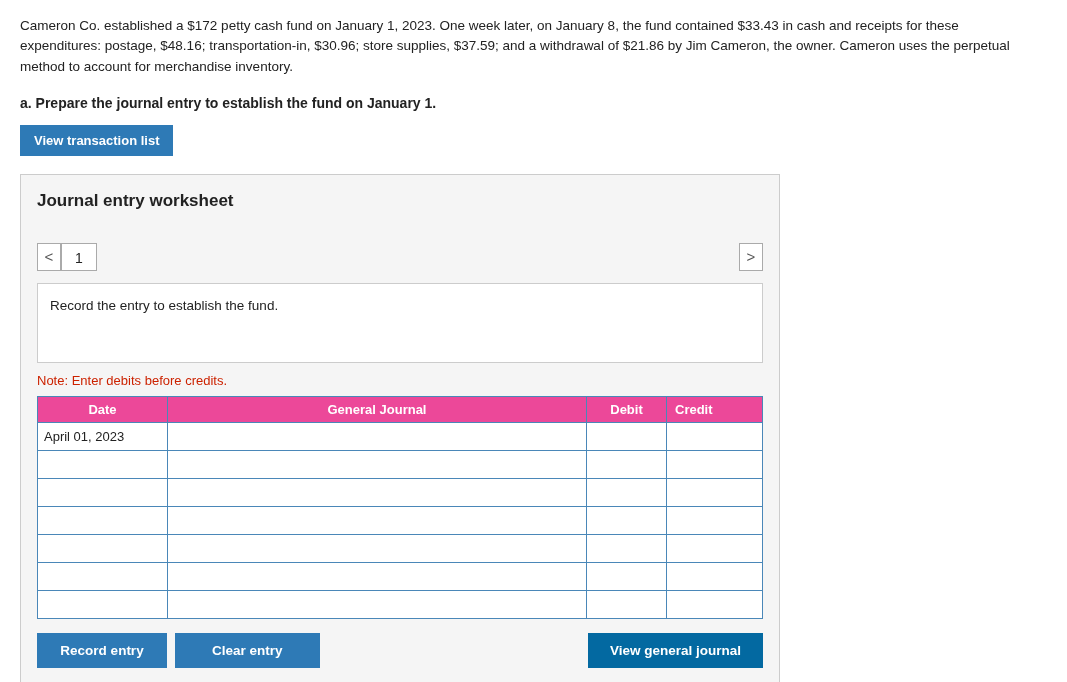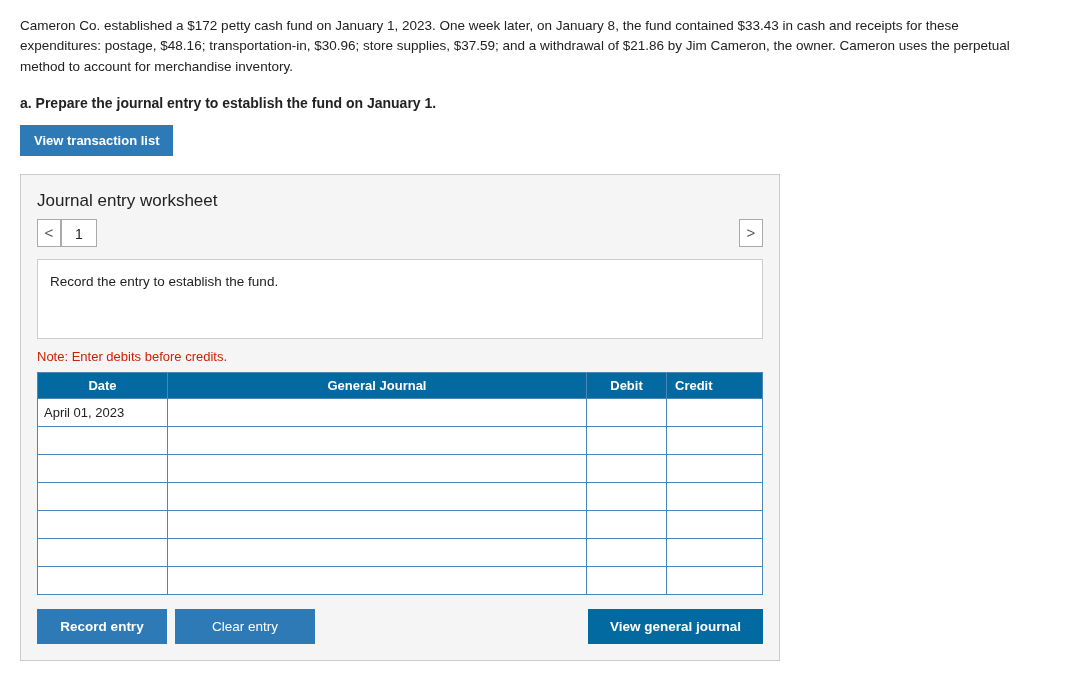--- a/index.html
+++ b/index.html
@@ -34,23 +34,23 @@
       font-weight: bold;
     }
     .worksheet-container {
       border: 1px solid #ccc;
       background: #f5f5f5;
       padding: 16px 16px 16px 16px;
       max-width: 760px;
       position: relative;
     }
     .worksheet-title {
-      font-weight: normal;
+      font-weight: bold;
       font-size: 17px;
-      margin-bottom: 8px;
+      margin-bottom: 32px;
     }
     .nav-row {
       display: flex;
       align-items: center;
       margin-bottom: 12px;
       position: relative;
     }
     .nav-btn {
       background: #fff;
       border: 1px solid #aaa;
@@ -91,21 +91,21 @@
       color: #cc2200;
       font-size: 13px;
       margin-bottom: 8px;
     }
     .journal-table {
       width: 100%;
       border-collapse: collapse;
       font-size: 13px;
     }
     .journal-table thead tr th {
-      background: #0369a1;
+      background: #ec4899;
       color: #fff;
       border: 1px solid #4a87b8;
       padding: 5px 8px;
       font-weight: bold;
       text-align: center;
     }
     .journal-table thead tr th.col-date { width: 130px; text-align: center; }
     .journal-table thead tr th.col-journal { text-align: center; }
     .journal-table thead tr th.col-debit { width: 80px; text-align: center; }
     .journal-table thead tr th.col-credit { width: 96px; text-align: left; }
@@ -141,21 +141,21 @@
       font-weight: bold;
       min-width: 130px;
     }
     .btn-clear {
       background-color: #2e7ab6;
       color: #fff;
       border: none;
       padding: 10px 37px;
       font-size: 13.5px;
       cursor: pointer;
-      font-weight: normal;
+      font-weight: bold;
       min-width: 130px;
     }
     .btn-view-journal {
       background-color: #0369a1;
       color: #fff;
       border: none;
       padding: 10px 22px;
       font-size: 13.5px;
       cursor: pointer;
       font-weight: bold;

